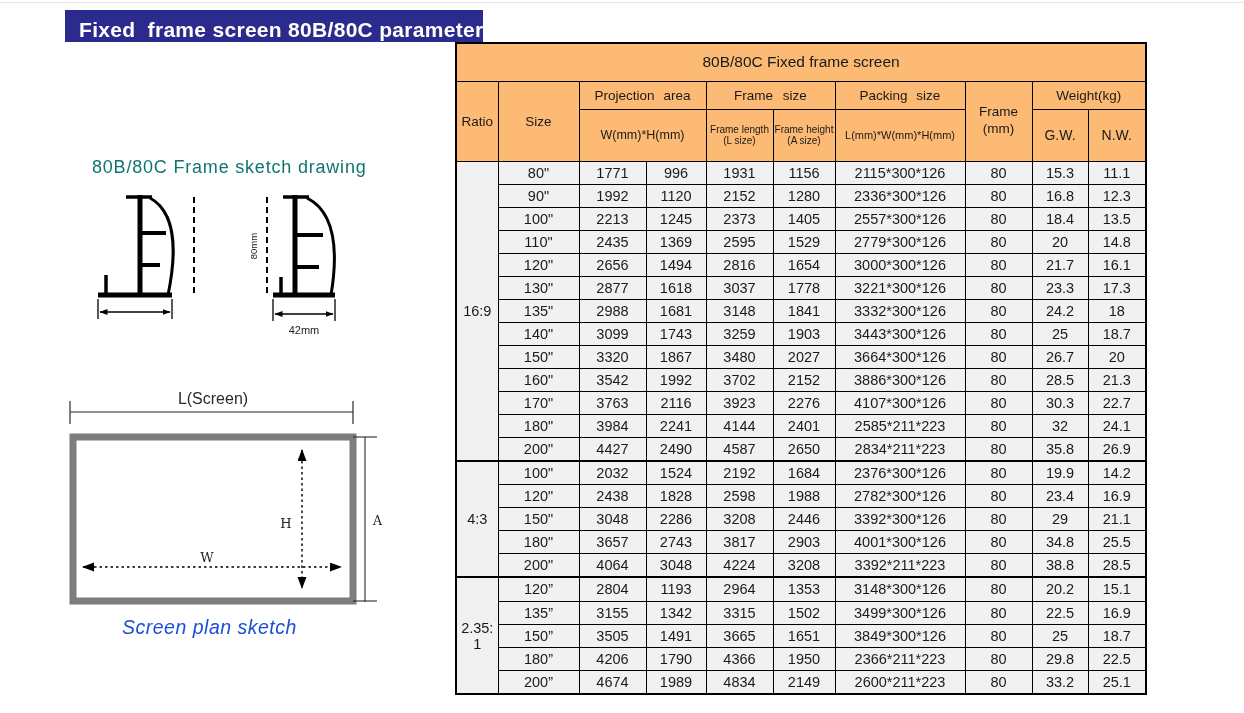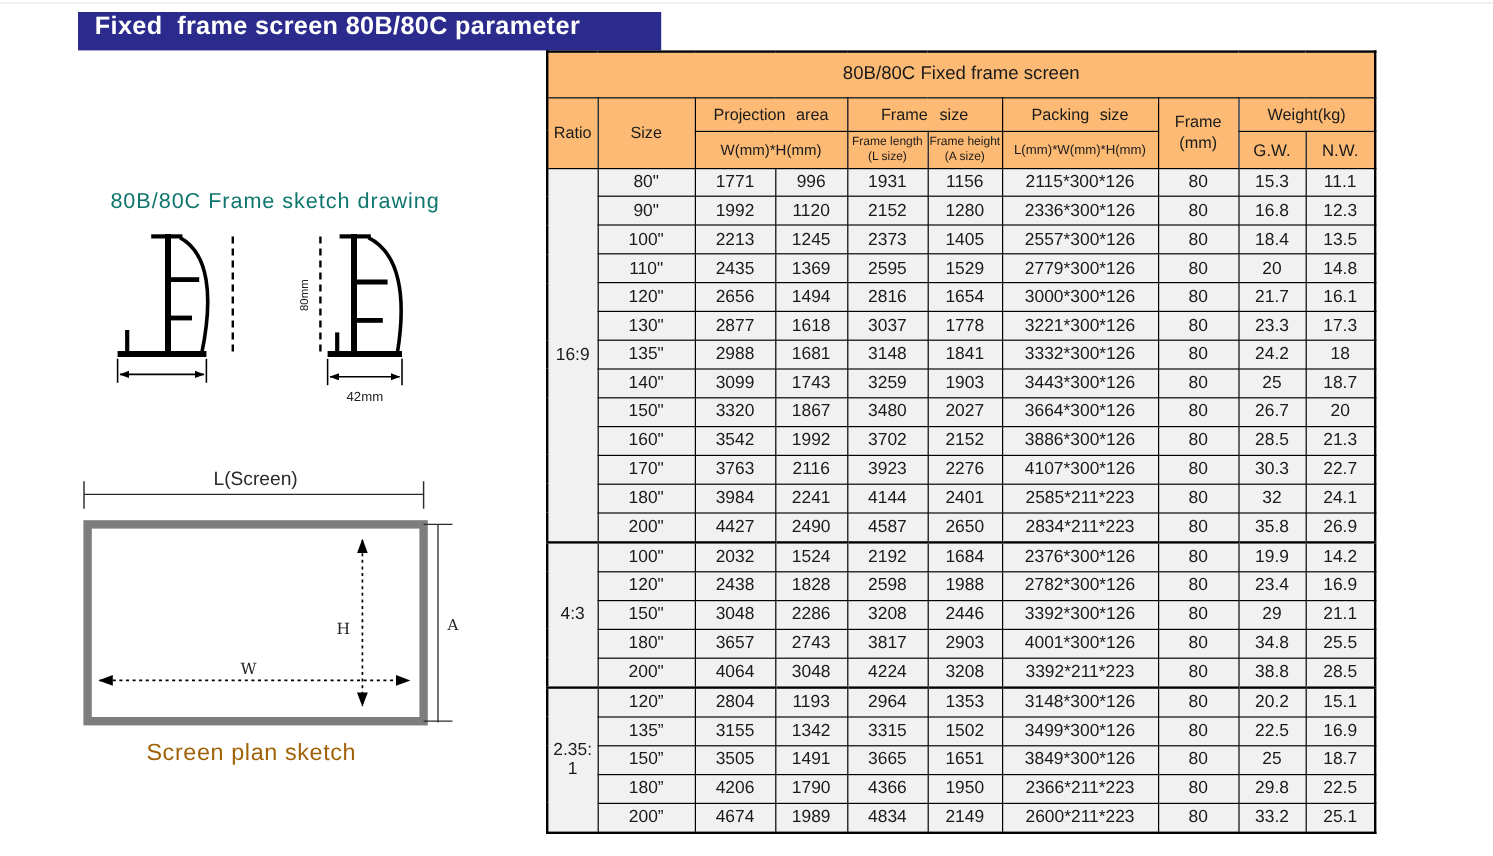--- a/index.html
+++ b/index.html
@@ -5,55 +5,56 @@
   * { margin:0; padding:0; box-sizing:border-box; }
   html,body { background:#ffffff; }
   body {
     width:1244px; height:713px; position:relative; overflow:hidden;
     font-family:"Liberation Sans", sans-serif; color:#1a1a1a;
   }
   .top-hairline { position:absolute; top:2px; left:0; width:1244px; height:1px; background:#e7e7e7; }
 
   
   .banner {
-    position:absolute; left:65px; top:10px; width:486px; height:32px;
-    background:#2b2b8e; display:flex; align-items:flex-start;
+    position:absolute; left:65px; top:10px; width:418px; height:32px;
+    background:#2b2b8e; display:flex; align-items:flex-end;
   }
   .banner span {
     color:#ffffff; font-weight:bold; font-size:21px; padding-left:14px;
     white-space:pre; letter-spacing:0.3px;
   }
 
   
   .sketch-heading {
     position:absolute; left:92px; top:157px; font-size:18px; letter-spacing:0.8px;
     color:#0f766e;
   }
   .frame-sketch-svg { position:absolute; left:60px; top:185px; }
   .plan-sketch-svg  { position:absolute; left:55px; top:388px; }
   .plan-caption {
     position:absolute; left:122px; top:616px; font-size:19.5px; letter-spacing:0.5px;
-    color:#a16207;
+    color:#1d4ed8;
+    font-style:italic;
   }
 
   
   table.param-table {
     position:absolute; left:455px; top:42px; width:690px; height:653px;
     border-collapse:collapse; table-layout:fixed;
     border:2px solid #000;
   }
   .param-table th, .param-table td {
     border:1px solid #000; text-align:center; vertical-align:middle;
     padding:0; overflow:hidden; color:#1a1a1a;
   }
   .param-table thead th { background:#fdba74; font-weight:normal; }
   .param-table tbody td { background:#f1f1f1; font-size:14.5px; }
   .t-title  { font-size:15.5px; height:38px; }
   tr.hrow1 th { height:28px; font-size:13.5px; }
-  tr.hrow2 th { height:31px; }
+  tr.hrow2 th { height:52px; }
   th.ws  { word-spacing:5px;margin-left:21px; }
   th.big { font-size:15px; word-spacing:6px; }
   th.sub-mid   { font-size:12.5px; }
   th.sub-small { font-size:10px; line-height:1.15; }
   th.sub-pack  { font-size:11px; }
   th.frame-mm  { font-size:13.5px; line-height:1.25; }
   th.gwnw      { font-size:14px; }
   td.ratio     { font-size:14px; }
   tr.sec-top td { border-top:2px solid #000; }
 </style>

